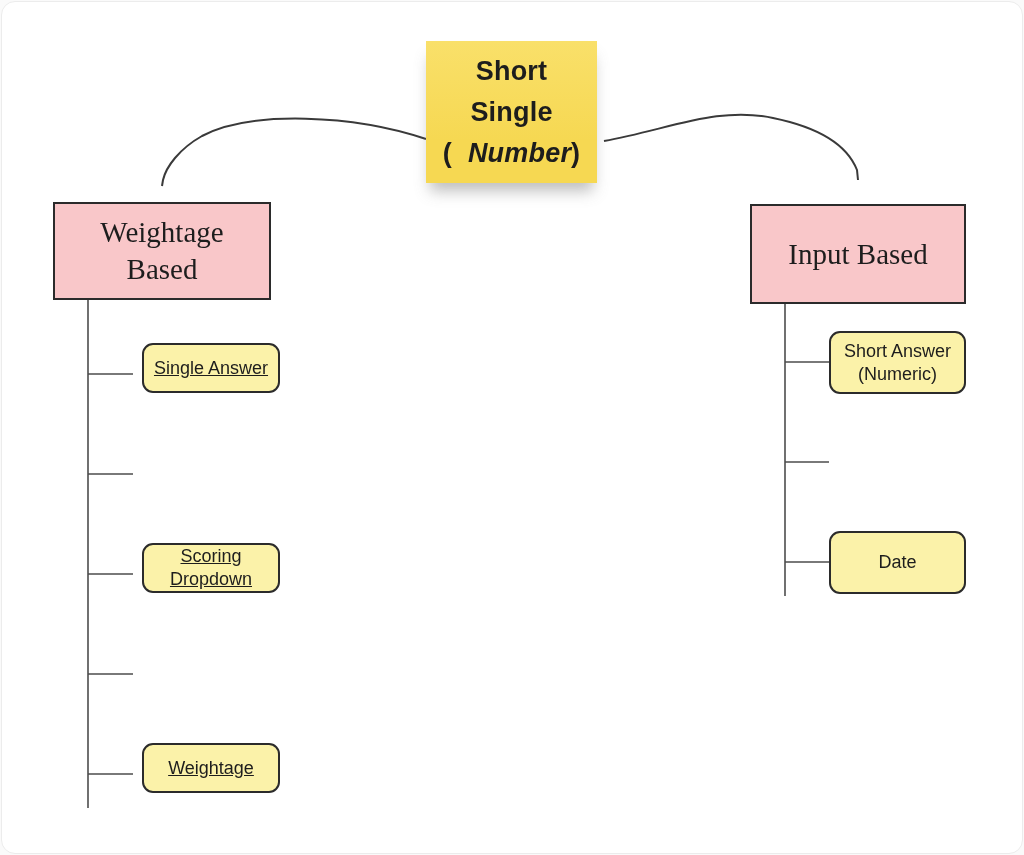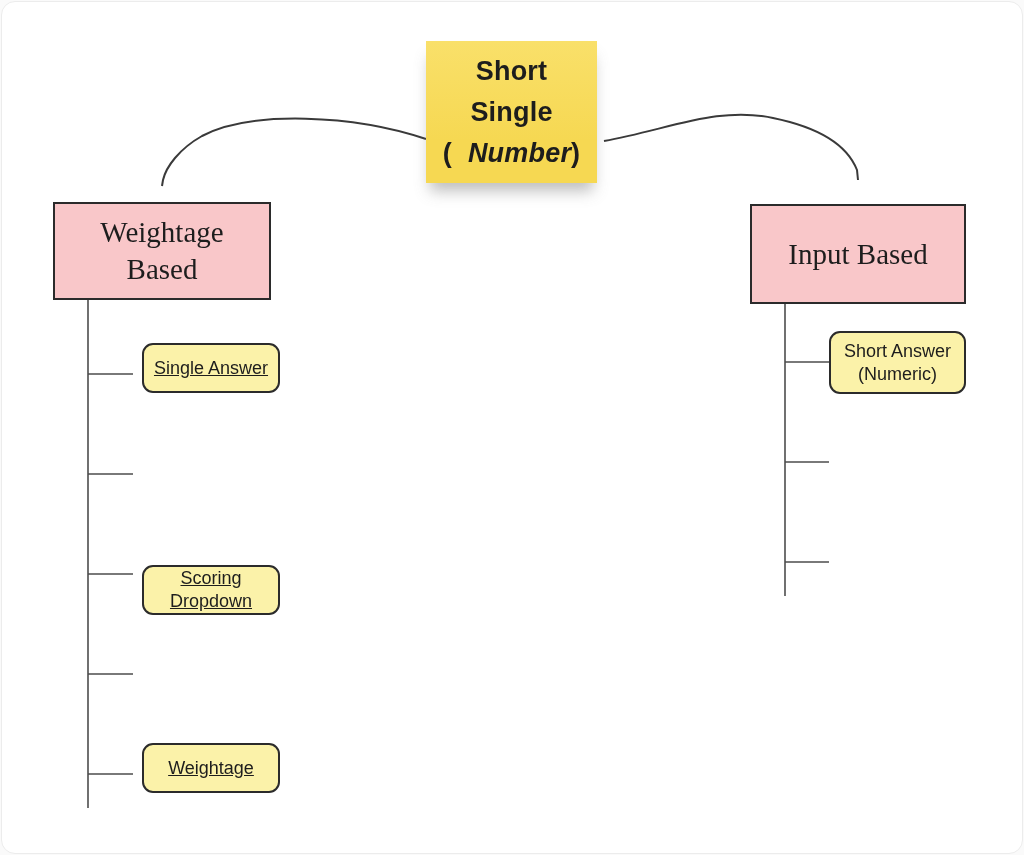--- a/index.html
+++ b/index.html
@@ -82,21 +82,21 @@
     align-items: center;
     justify-content: center;
     text-align: center;
     font-size: 18px;
     line-height: 23px;
     color: var(--text-color, #1d1d1d);
     padding: 0 9px;
   }
   .col-left  { left: 140px; width: 138px; height: 50px; text-decoration: underline; }
   .col-right { left: 827px; width: 137px; height: 63px; }
-  .l1 { top: 341px; } .l2 { top: 441px; } .l3 { top: 541px; margin-top: 22px; }
+  .l1 { top: 341px; } .l2 { top: 441px; } .l3 { top: 541px; }
   .l4 { top: 641px; } .l5 { top: 741px; }
   .r1 { top: 329px; } .r2 { top: 429px; } .r3 { top: 529px; }
 </style>
 </head>
 <body>
 
 <div class="canvas">
 
   <svg class="wires" viewBox="0 0 1024 855">
     <defs>
@@ -142,14 +142,17 @@
   <div class="leaf col-left l3">
     <span>Scoring Dropdown</span>
   </div>
   <div class="leaf col-left l5">
     <span>Weightage</span>
   </div>
 
   <div class="leaf col-right r1">
     <span>Short Answer (Numeric)</span>
   </div>
+  <div class="leaf col-right r3">
+    <span>Date</span>
+  </div>
 
 </div>
 
 </body></html>

